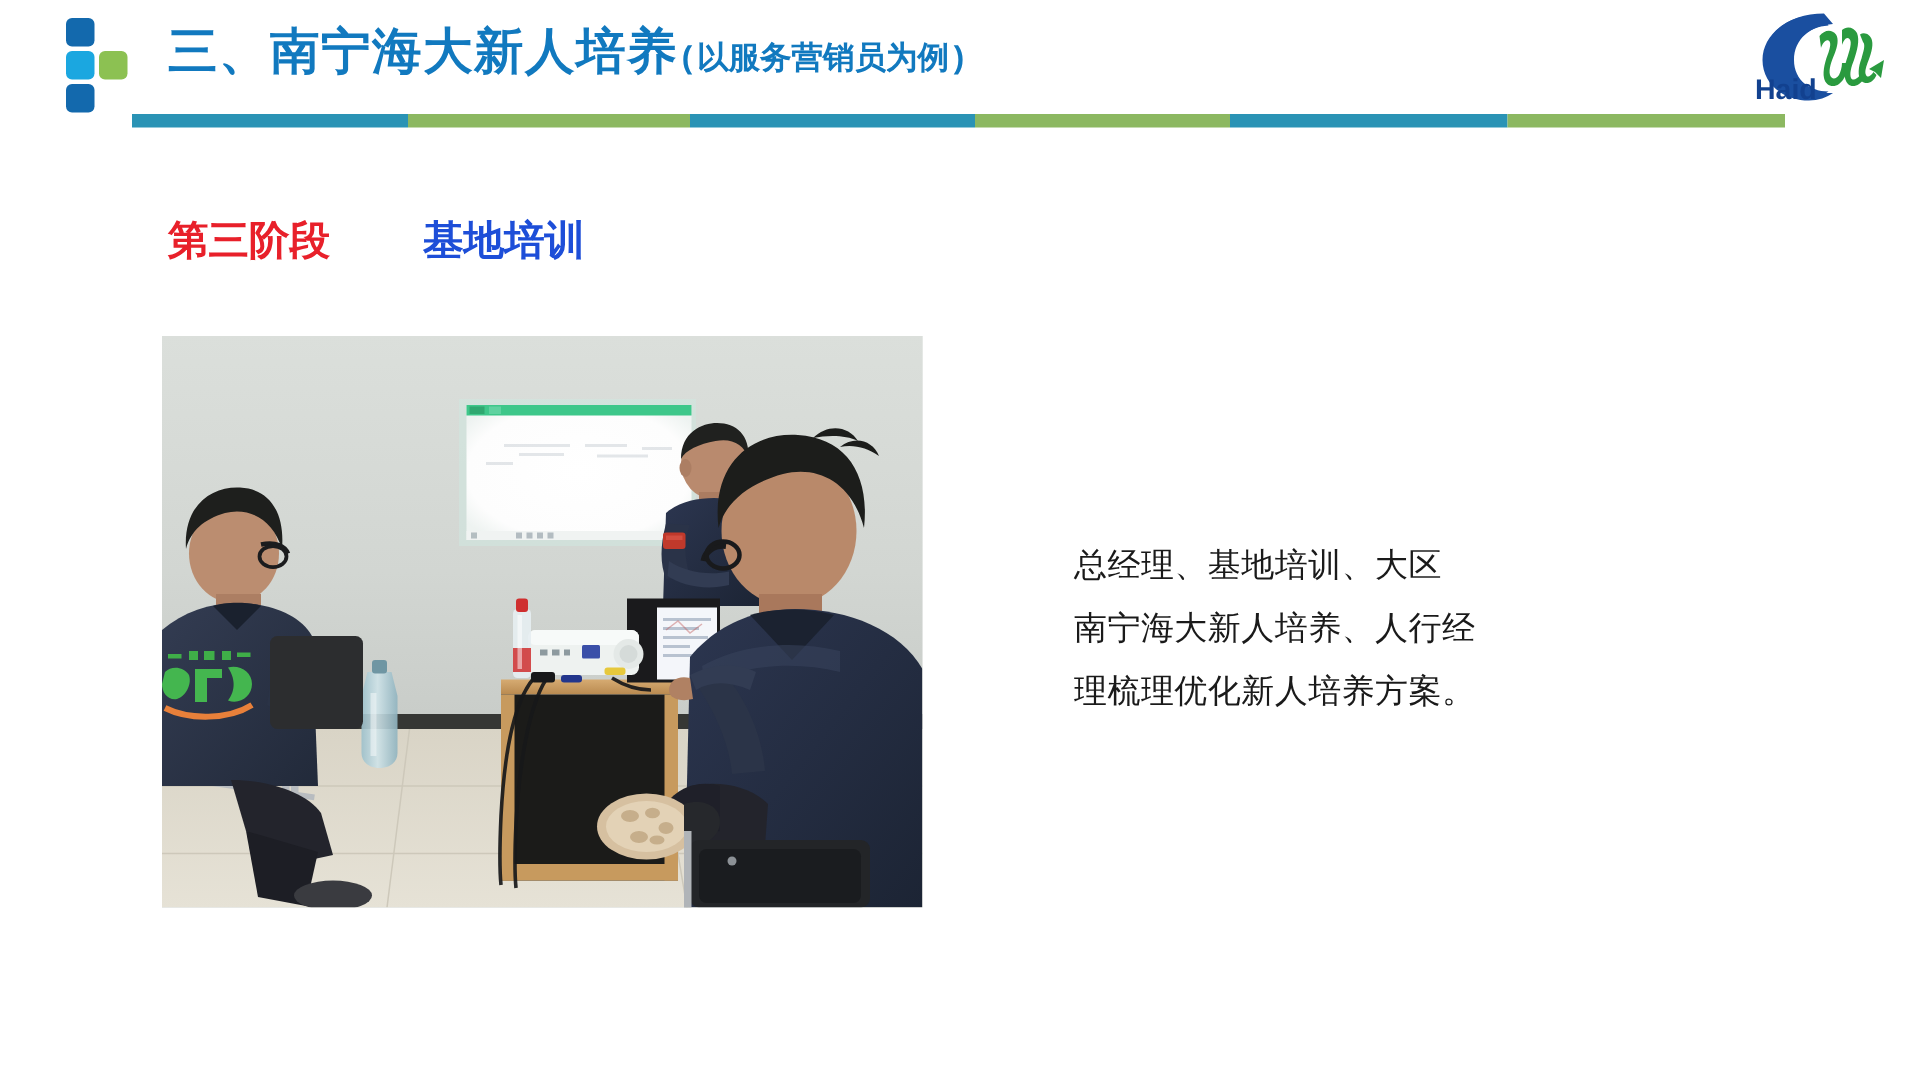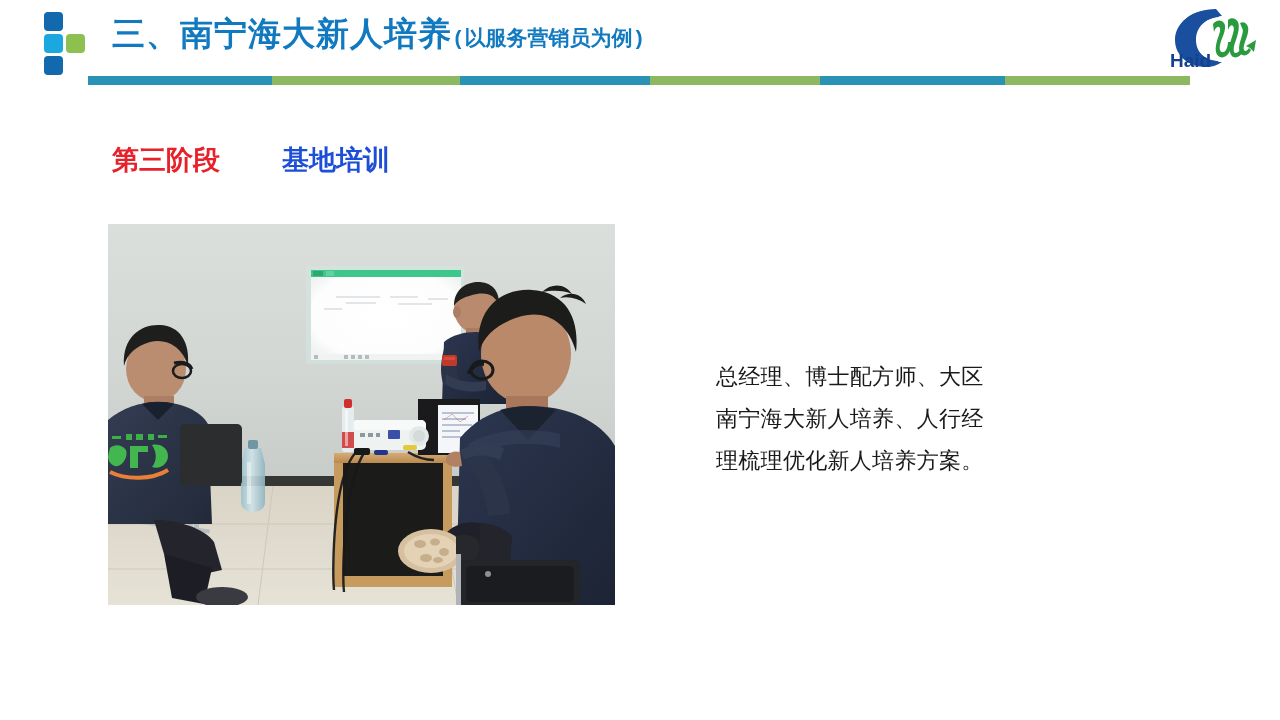--- a/index.html
+++ b/index.html
@@ -461,16 +461,16 @@
         <circle cx="380" cy="350" r="3" fill="#8c9196"></circle>
         <rect x="348" y="330" width="5" height="51" fill="#b0b4b8"></rect>
       </g>
     </g>
 
     <rect x="0" y="0" width="507" height="381" fill="none"></rect>
   </svg>
 </div>
 
 <div id="caption">
-  <div>总经理、博士配方师、大区</div>
+  <div>总经理、基地培训、大区</div>
   <div>南宁海大新人培养、人行经</div>
   <div>理梳理优化新人培养方案。</div>
 </div>
 
 </body></html>

